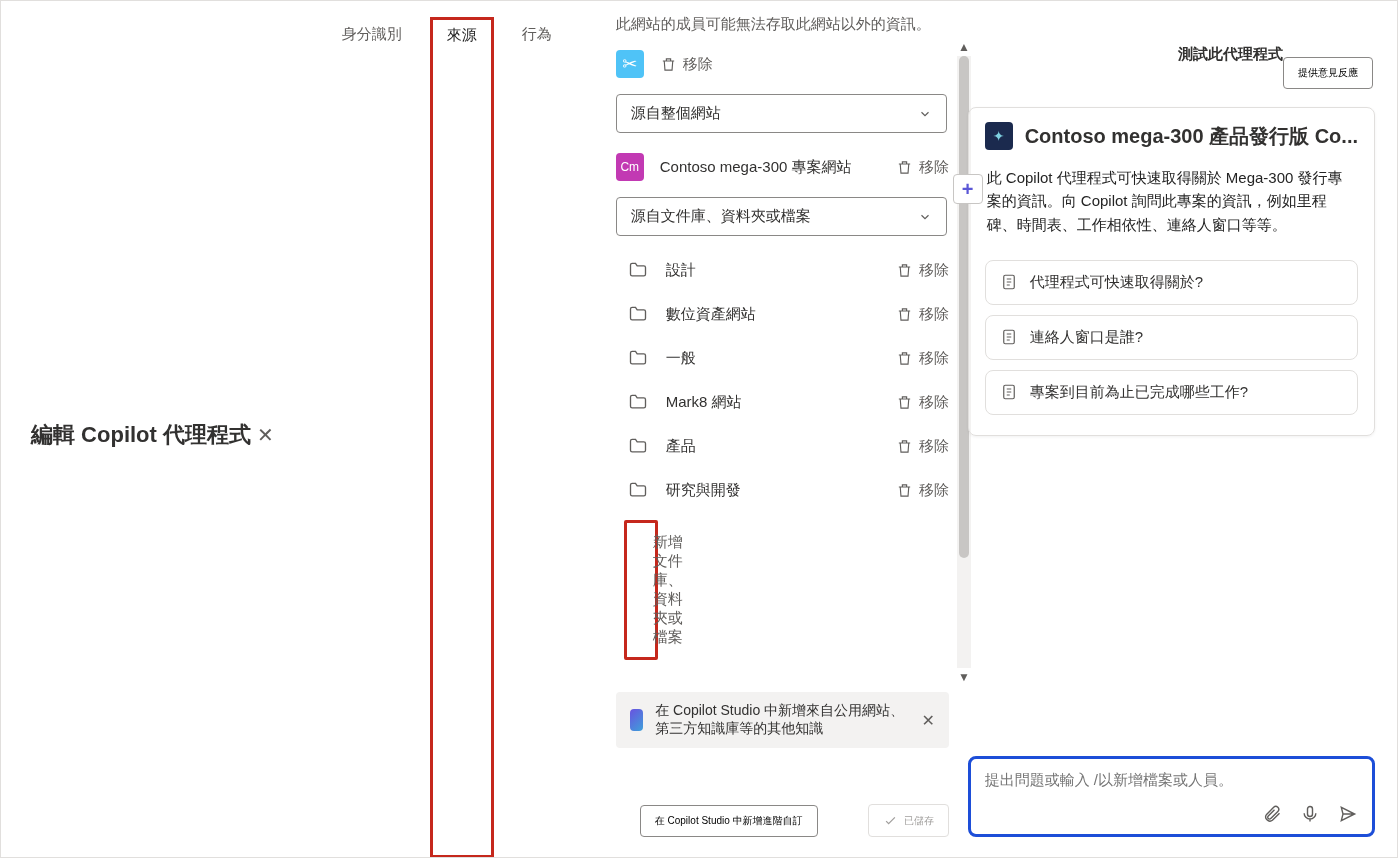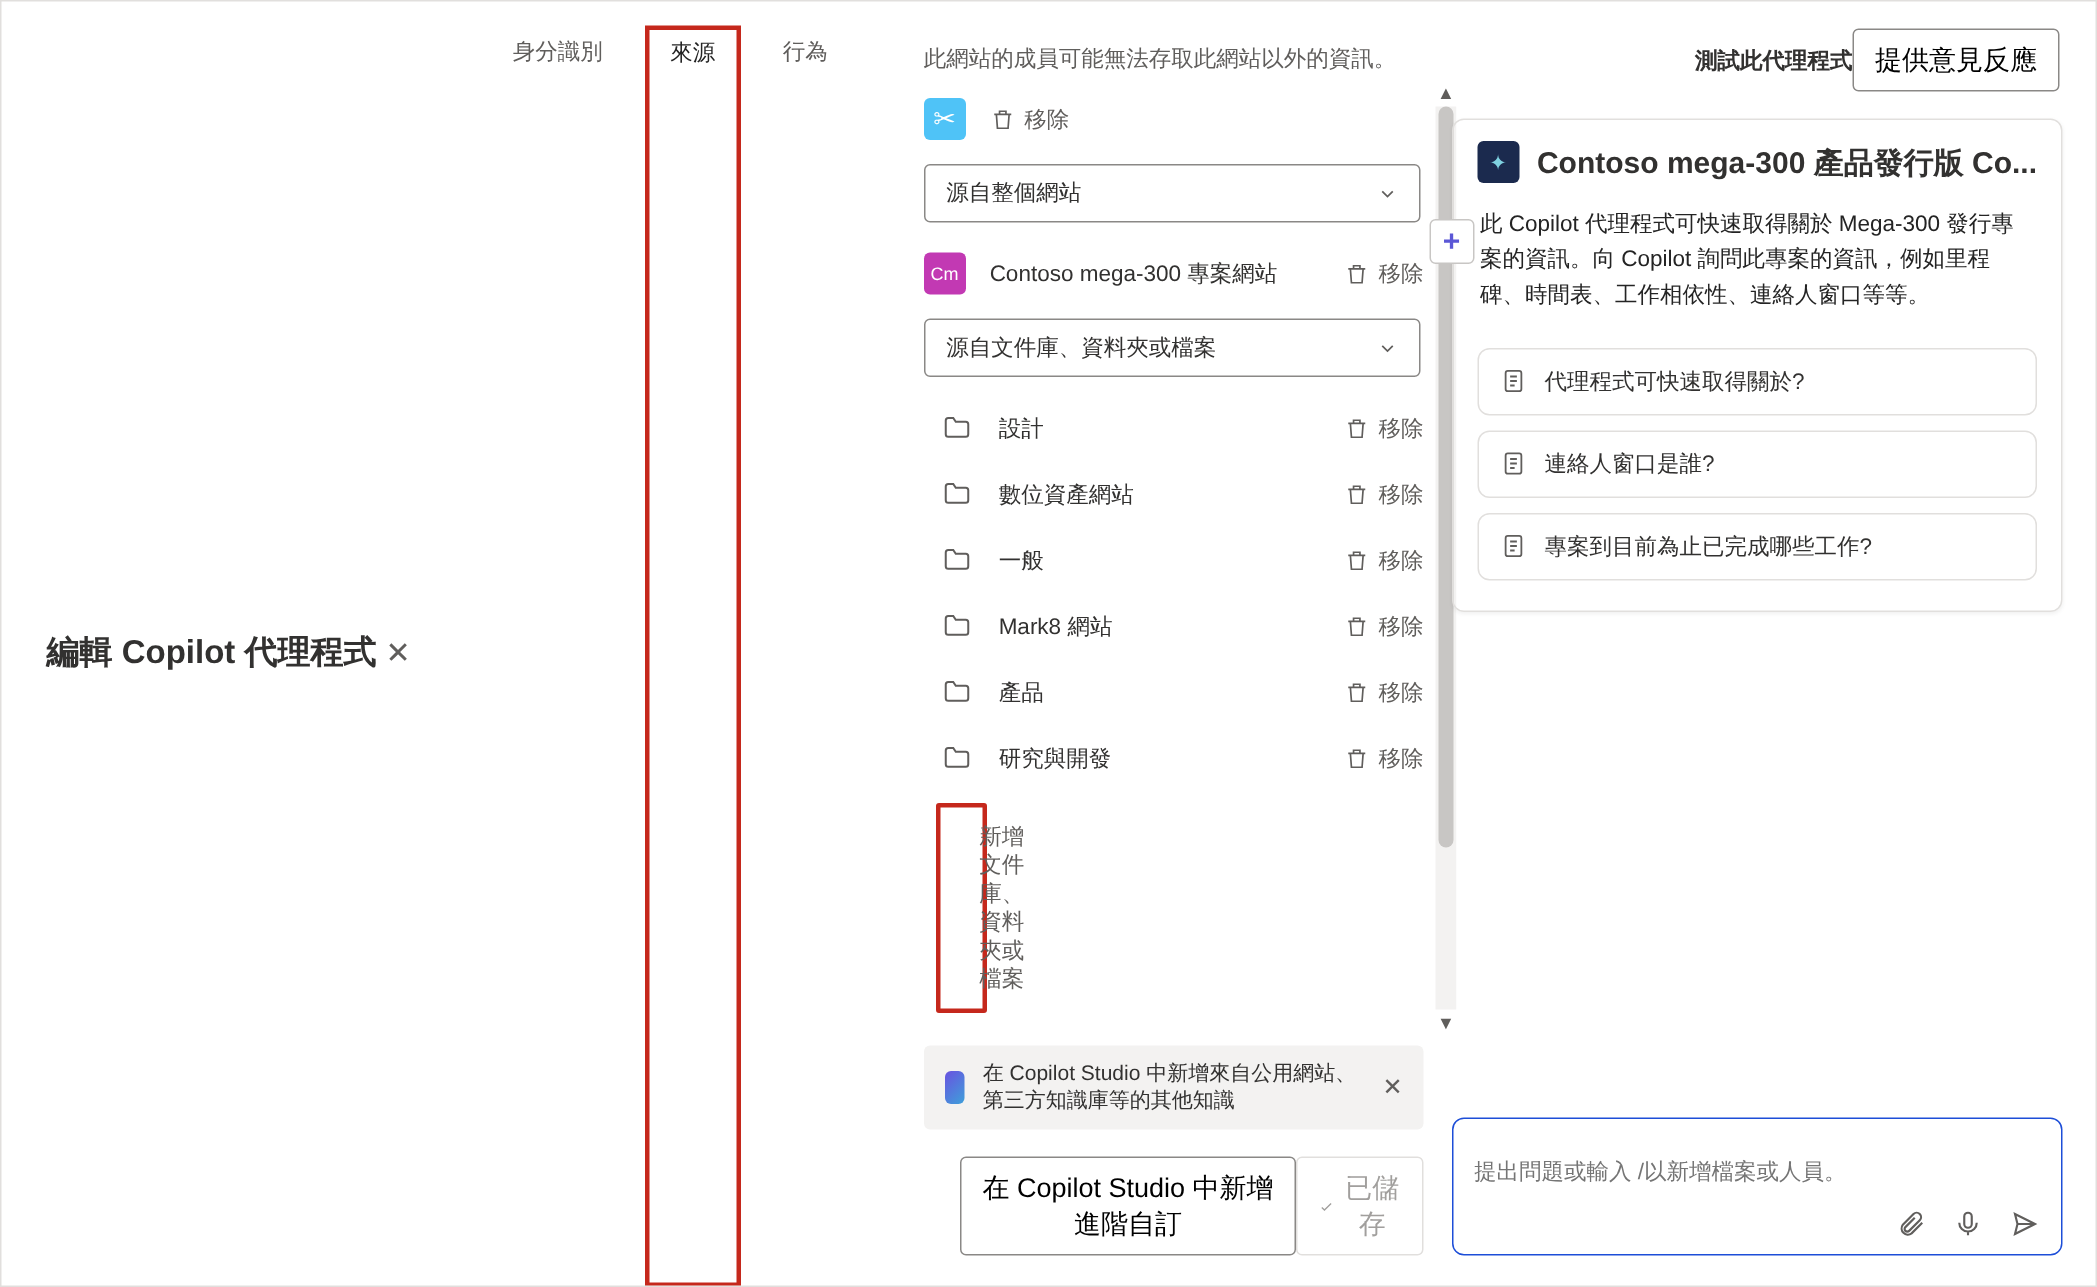--- a/index.html
+++ b/index.html
@@ -7,21 +7,21 @@
 .app { display: flex; flex-direction: row; height: 100%; }
 .header { display: flex; align-items: center; justify-content: space-between; padding: 24px 30px 12px 30px; }
 .header h1 { font-size: 22px; font-weight: 600; }
 .close-icon { font-size: 20px; color: #605e5c; cursor: pointer; padding: 6px; }
 .tabs { display: flex; gap: 26px; padding: 16px 30px 0 30px; border-bottom: 1px solid transparent; }
 .tab { padding: 8px 2px 12px 2px; color: #605e5c; cursor: pointer; font-size: 15px; position: relative; }
 .tab.active { color: #242424; border-bottom: 3px solid #c5281c; }
 .tab.active.hl { border: 3px solid #c5281c; padding: 6px 14px 10px 14px; margin-bottom: -2px; }
 .body { display: flex; flex: 1; min-height: 0; }
 .left { flex: 1; display: flex; flex-direction: column; padding: 8px 6px 0 28px; min-width: 0; }
-.note { color: #605e5c; font-size: 15px; padding: 6px 0 4px 4px; margin-top: 15px; }
+.note { color: #605e5c; font-size: 15px; padding: 6px 0 4px 4px; }
 .scroll-area { position: relative; flex: 1; overflow: hidden; }
 .scroll-inner { position: absolute; inset: 0 20px 0 0; overflow-y: auto; }
 .src-row { display: flex; align-items: center; padding: 12px 2px 12px 4px; gap: 16px; }
 .src-row .label { flex: 1; font-size: 15px; }
 .src-icon { width: 28px; height: 28px; display: inline-flex; align-items: center; justify-content: center; border-radius: 4px; font-size: 14px; color: #fff; }
 .src-icon.drone { background: #4fc3f7; font-size: 18px; }
 .src-icon.cm { background: #c239b3; font-size: 12px; font-weight: 400; }
 .remove { display: inline-flex; align-items: center; gap: 6px; color: #605e5c; cursor: pointer; font-size: 15px; }
 .select { border: 1px solid #8a8886; border-radius: 4px; padding: 9px 14px; margin: 4px 4px 8px 4px; display: flex; justify-content: space-between; align-items: center; cursor: pointer; font-size: 15px; }
 .folders { padding: 4px 0 0 12px; }
@@ -30,36 +30,36 @@
 .folder-icon-svg { color: #605e5c; }
 .add-btn { border: 3px solid #c5281c; border-radius: 2px; padding: 10px 14px; margin: 8px 340px 8px 12px; display: flex; align-items: center; gap: 12px; color: #605e5c; cursor: pointer; font-size: 15px; }
 .scrollbar { position: absolute; right: 0; top: 0; bottom: 0; width: 14px; display: flex; flex-direction: column; align-items: center; }
 .scrollbar .arrow { font-size: 12px; color: #605e5c; padding: 2px; }
 .scrollbar .track { flex: 1; width: 14px; background: #f3f2f1; position: relative; }
 .scrollbar .thumb { position: absolute; left: 2px; right: 2px; top: 0; height: 82%; background: #c8c6c4; border-radius: 6px; }
 .banner { margin: 6px 22px 4px 4px; background: #f3f2f1; border-radius: 4px; padding: 10px 14px; display: flex; align-items: center; gap: 12px; font-size: 14px; }
 .banner .copilot-glyph { width: 22px; height: 22px; background: linear-gradient(135deg,#6952e0,#3ea0da); border-radius: 4px; }
 .banner .x { margin-left: auto; color: #605e5c; cursor: pointer; font-size: 16px; }
 .bottom-actions { display: flex; align-items: center; justify-content: space-between; padding: 14px 22px 20px 28px; }
-.btn { border: 1px solid #8a8886; border-radius: 4px; padding: 8px 14px; background: #fff; cursor: pointer; font-size: 18px; }
+.btn { border: 1px solid #8a8886; border-radius: 4px; padding: 8px 14px; background: #fff; cursor: pointer; font-size: 10px; margin-top: 38px; }
 .btn.saved { color: #a19f9d; border-color: #e1dfdd; display: inline-flex; align-items: center; gap: 6px; cursor: default; }
 .right { width: 420px; display: flex; flex-direction: column; padding: 0 22px 0 8px; align-items: flex-end; }
 .right-head { display: flex; align-items: center; justify-content: space-between; padding: 18px 2px 10px 2px; }
 .right-head span { font-size: 15px; font-weight: 600; }
 .test-panel { flex: 1; display: flex; flex-direction: column; }
 .agent-card { border: 1px solid #e1dfdd; border-radius: 8px; padding: 14px 16px 20px 16px; margin-top: 8px; position: relative; box-shadow: 0 1px 3px rgba(0,0,0,.06); }
 .agent-head { display: flex; align-items: center; gap: 12px; padding-bottom: 14px; }
 .agent-icon { width: 28px; height: 28px; background: #1b2a4e; border-radius: 4px; position: relative; }
 .agent-icon::after { content: "✦"; color: #7fd1e0; position: absolute; inset: 0; display: flex; align-items: center; justify-content: center; font-size: 14px; }
 .agent-title { font-weight: 600; font-size: 20px; flex: 1; white-space: nowrap; overflow: hidden; text-overflow: ellipsis; }
 .plus-badge { position: absolute; left: -16px; top: 66px; width: 30px; height: 30px; border: 1px solid #c8c6c4; border-radius: 4px; background: #fff; display: flex; align-items: center; justify-content: center; color: #5b57d6; font-size: 20px; font-weight: 700; cursor: pointer; }
 .agent-desc { font-size: 15px; line-height: 1.55; color: #242424; padding: 2px 2px 14px 2px; }
 .suggestion { border: 1px solid #e1dfdd; border-radius: 8px; padding: 12px 14px; margin-top: 10px; display: flex; align-items: center; gap: 12px; cursor: pointer; font-size: 15px; }
 .suggestion .qicon { color: #605e5c; }
-.input-area { margin-top: auto; border: 1px solid #1d4ed8; border-radius: 8px; padding: 27px 14px 10px 14px; display: flex; flex-direction: column; gap: 16px; margin-bottom: 20px; }
+.input-area { margin-top: auto; border: 3px solid #1d4ed8; border-radius: 8px; padding: 12px 14px 10px 14px; display: flex; flex-direction: column; gap: 16px; margin-bottom: 20px; }
 .input-area input { border: none; outline: none; font-size: 15px; color: #605e5c; width: 100%; font-family: inherit; }
 .input-icons { display: flex; gap: 18px; justify-content: flex-end; color: #605e5c; }
 .input-icons span { cursor: pointer; }
 svg { display: block; }
 </style>
 </head>
 <body>
 
 <div class="app">
   <div class="header">

